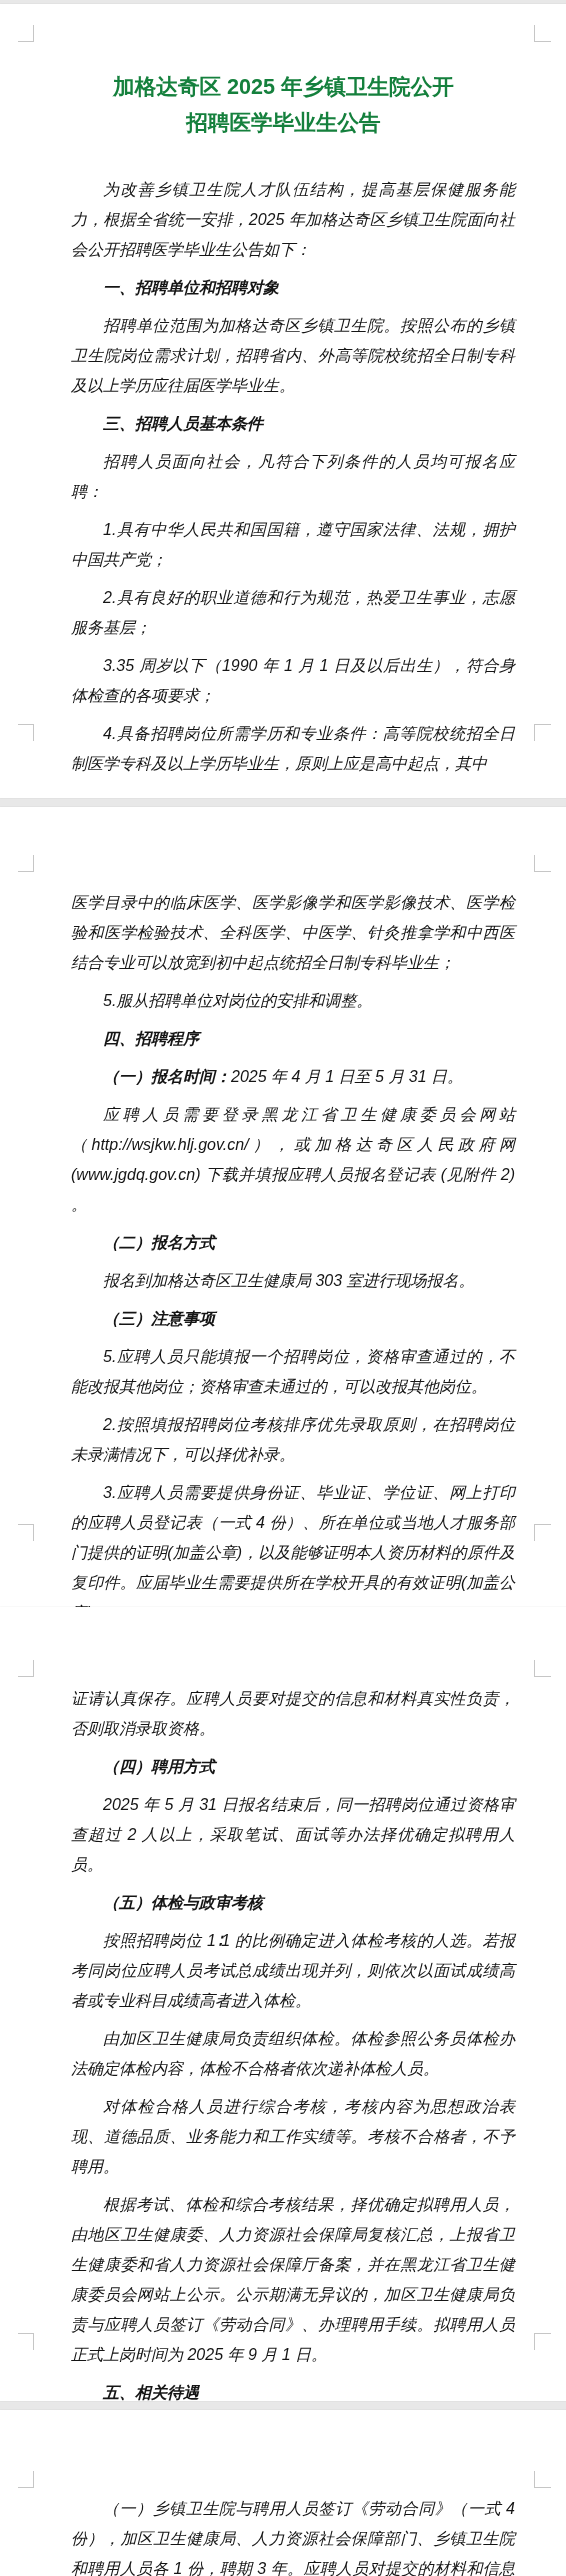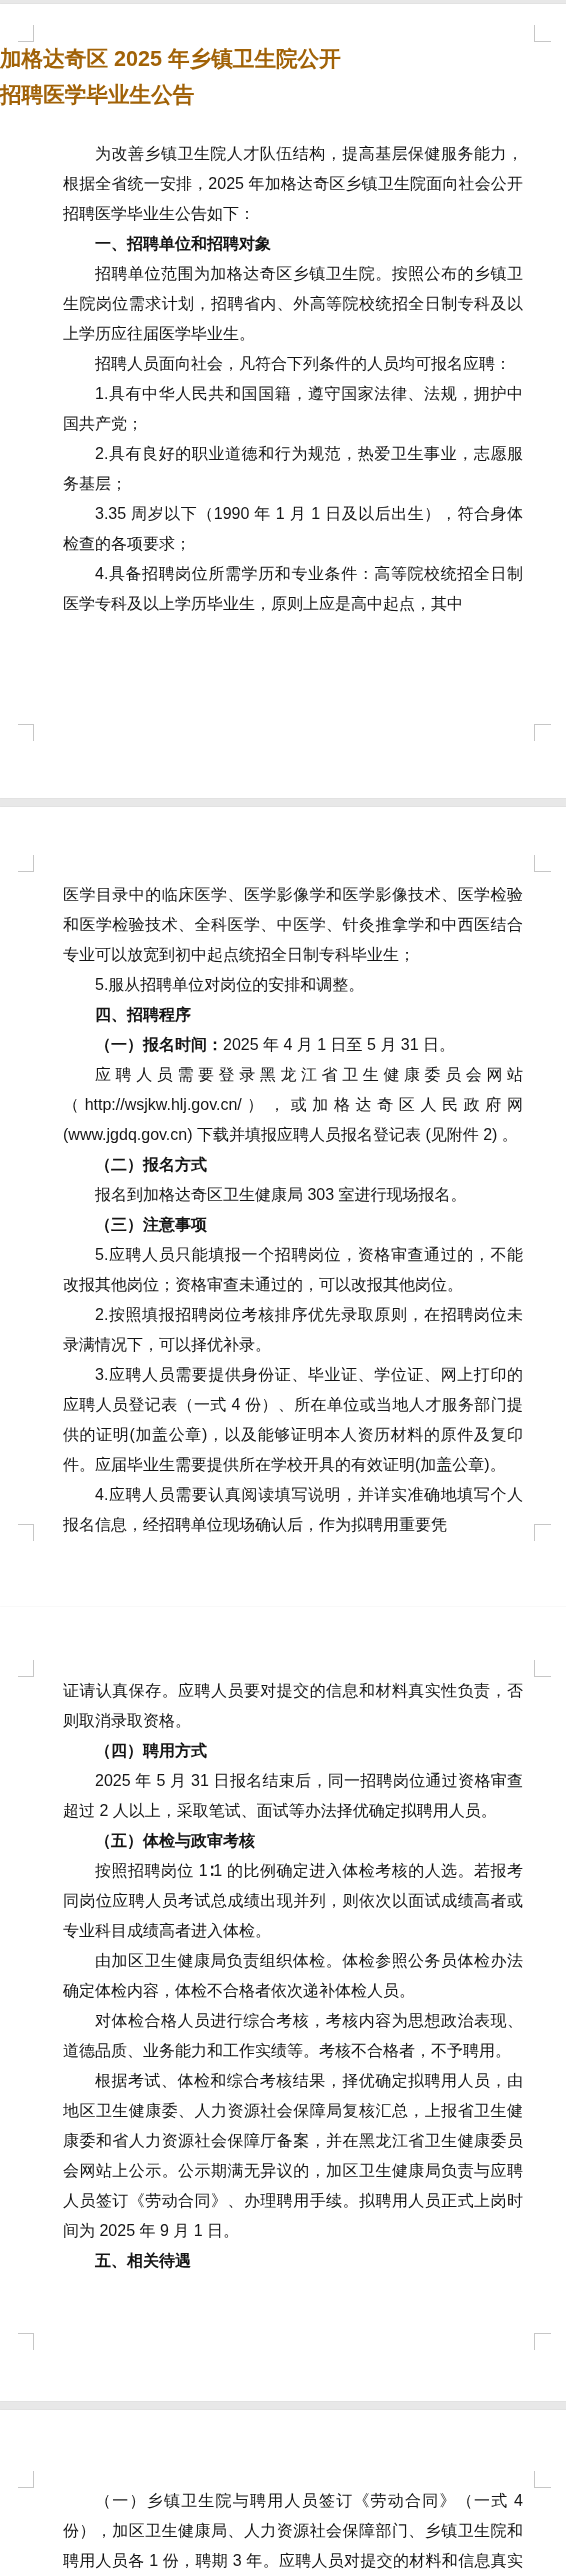--- a/index.html
+++ b/index.html
@@ -1,21 +1,21 @@
 <!DOCTYPE html>
 <html style="font-size:8.2px"><head>
 <meta charset="utf-8">
 <style>
   html,body{margin:0;padding:0;}
   body{background:#e8e8e8;font-family:"Liberation Sans",sans-serif;}
   #canvas{position:relative;width:567px;height:3401px;background:#e8e8e8;overflow:hidden;}
   .page{position:absolute;left:0;width:567px;background:#ffffff;box-shadow:0 0 1.5px rgba(0,0,0,0.10);}
-  .doc-title{padding-top:37px;text-align:left;font-weight:bold;font-size:21.6px;line-height:36px;color:#a16207;}
+  .doc-title{padding-top:37px;text-align:center;font-weight:bold;font-size:21.6px;line-height:36px;color:#15803d;margin-top:28px;}
   .page-body{padding:0 44px 0 63px;font-size:16px;line-height:30px;color:#151515;text-align:justify;}
-  .page-body p{margin:0;text-indent:2em;}
+  .page-body p{margin:8px;text-indent:2em;font-style:italic;}
   .page-body p.cont{text-indent:0;}
   .page-body p.h{font-weight:bold;}
   .page-body .runin{font-weight:bold;}
   .mark{position:absolute;width:16.5px;height:16.5px;box-sizing:border-box;}
   .mark.t-l{border-right:1px solid #c6c6c6;border-bottom:1px solid #c6c6c6;}
   .mark.t-r{border-left:1px solid #c6c6c6;border-bottom:1px solid #c6c6c6;}
   .mark.b-l{border-right:1px solid #c6c6c6;border-top:1px solid #c6c6c6;}
   .mark.b-r{border-left:1px solid #c6c6c6;border-top:1px solid #c6c6c6;}
 </style>
 </head>
@@ -25,20 +25,21 @@
   <div id="pages-root">
       <div class="page" style="top: 4.1px; height: 794px;">
         <div class="doc-title">
           <div>加格达奇区 2025 年乡镇卫生院公开</div>
           <div>招聘医学毕业生公告</div>
         </div>
         <div class="page-body" style="padding-top: 26px;">
           <p>为改善乡镇卫生院人才队伍结构，提高基层保健服务能力，根据全省统一安排，2025 年加格达奇区乡镇卫生院面向社会公开招聘医学毕业生公告如下：</p>
           <p class="h">一、招聘单位和招聘对象</p>
           <p>招聘单位范围为加格达奇区乡镇卫生院。按照公布的乡镇卫生院岗位需求计划，招聘省内、外高等院校统招全日制专科及以上学历应往届医学毕业生。</p>
+          <p class="h">三、招聘人员基本条件</p>
           <p>招聘人员面向社会，凡符合下列条件的人员均可报名应聘：</p>
           <p>1.具有中华人民共和国国籍，遵守国家法律、法规，拥护中国共产党；</p>
           <p>2.具有良好的职业道德和行为规范，热爱卫生事业，志愿服务基层；</p>
           <p>3.35 周岁以下（1990 年 1 月 1 日及以后出生），符合身体检查的各项要求；</p>
           <p>4.具备招聘岗位所需学历和专业条件：高等院校统招全日制医学专科及以上学历毕业生，原则上应是高中起点，其中</p>
         </div>
       </div>
       <div class="page" style="top: 807px; height: 844px;">
         <div class="page-body" style="padding-top: 73px;">
           <p class="cont">医学目录中的临床医学、医学影像学和医学影像技术、医学检验和医学检验技术、全科医学、中医学、针灸推拿学和中西医结合专业可以放宽到初中起点统招全日制专科毕业生；</p>

